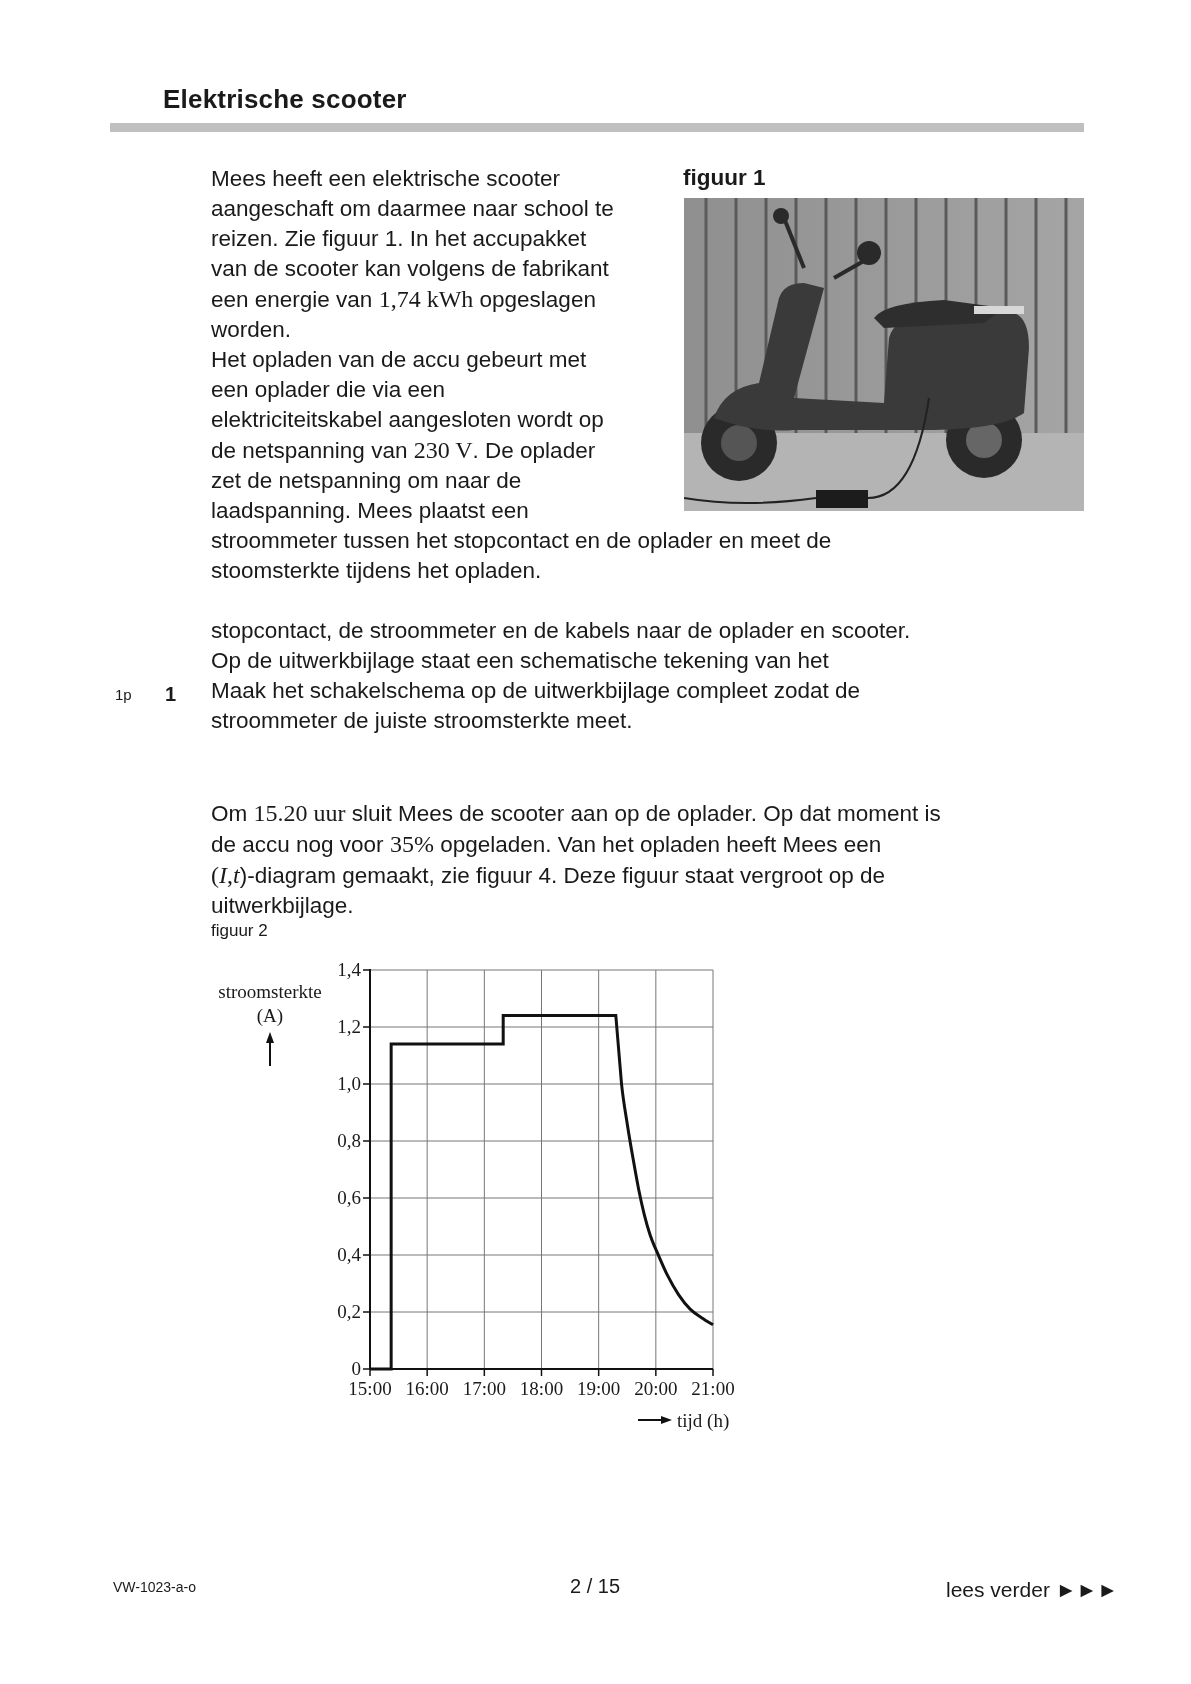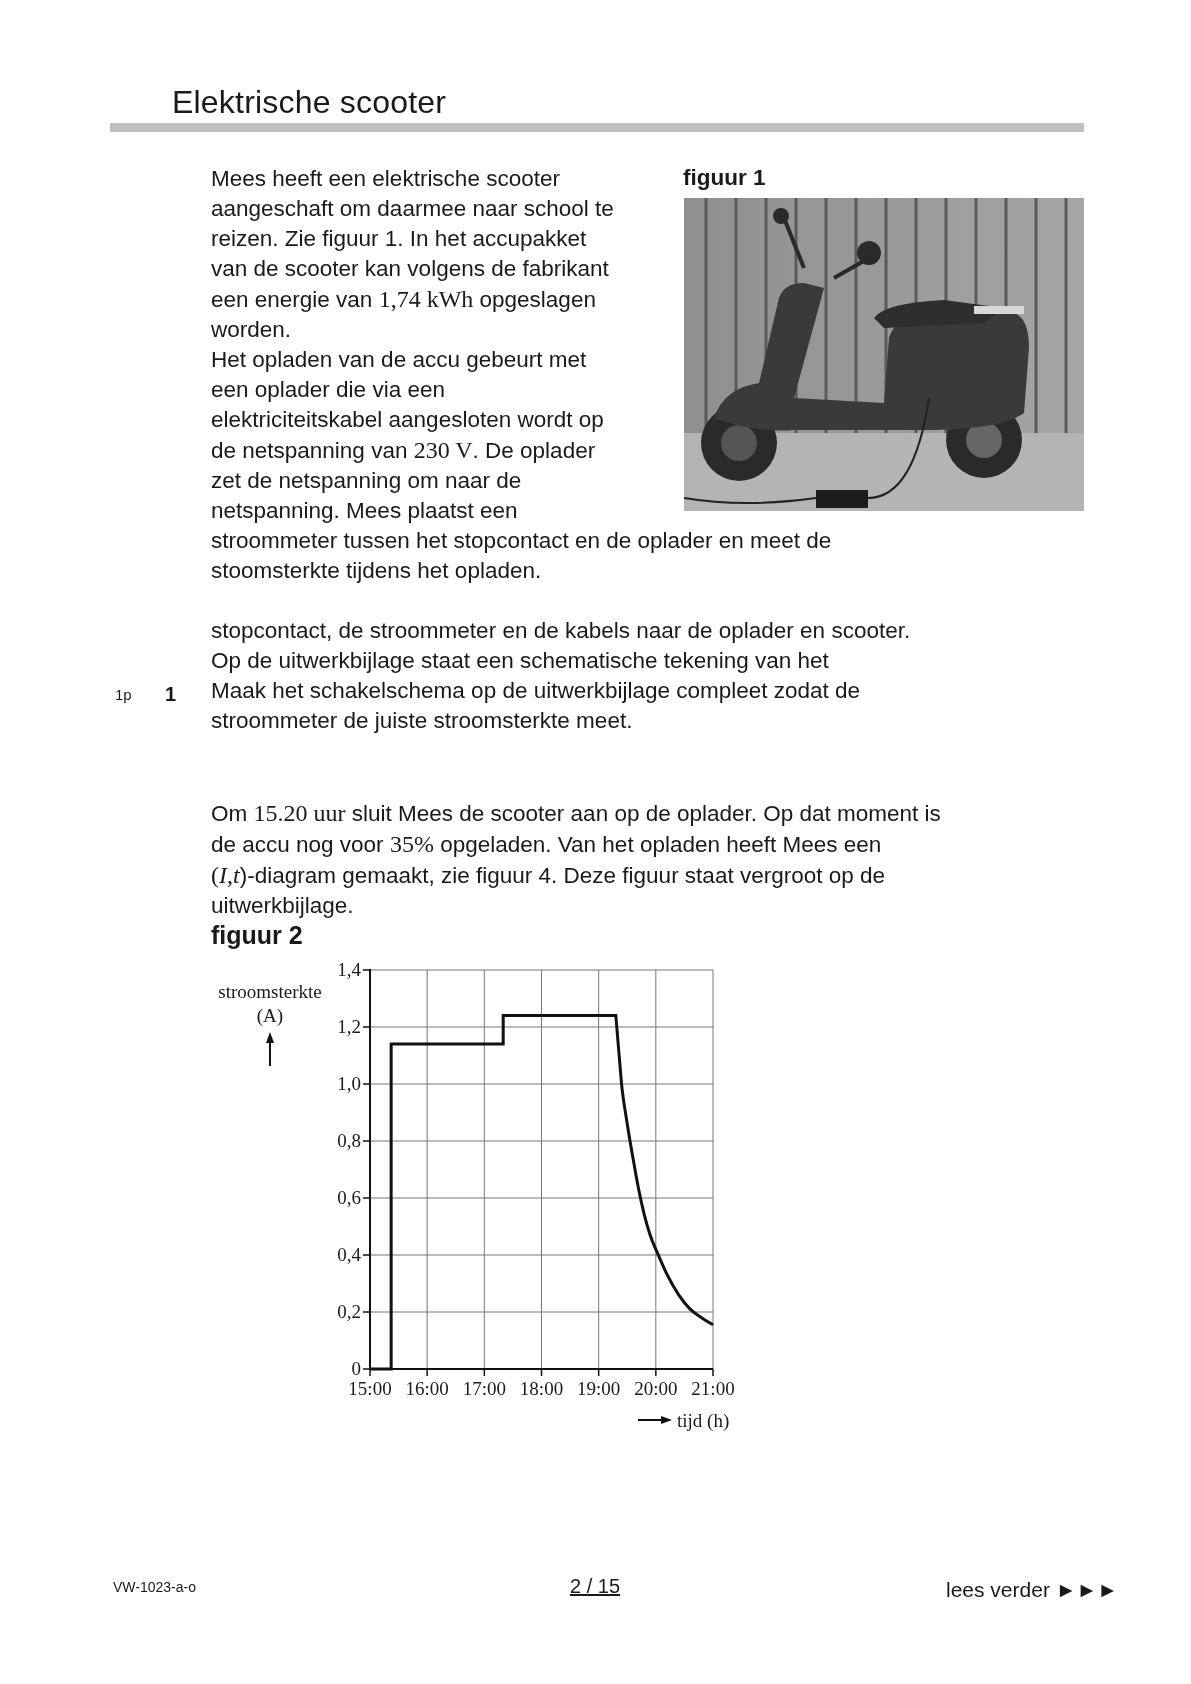--- a/index.html
+++ b/index.html
@@ -1,57 +1,57 @@
 <!DOCTYPE html>
 <html><head>
 <meta charset="utf-8">
 <style>
   html, body { margin: 0; padding: 0; background: #ffffff; }
   body { width: 1191px; height: 1684px; position: relative; overflow: hidden;
          font-family: "Liberation Sans", sans-serif; color: #1a1a1a; }
   .abs { position: absolute; }
-  .title { left: 172px; top: 84px; font-size: 32px; font-weight: normal; letter-spacing: 0.2px; }
+  .title { left: 163px; top: 84px; font-size: 26px; font-weight: bold; letter-spacing: 0.2px; }
   .rule { left: 110px; top: 123px; width: 974px; height: 9px; background: #c0c0c0; }
   .para { font-size: 22.5px; line-height: 30px; }
   .para .serif { font-family: "Liberation Serif", serif; font-size: 24px; }
   .para .ital { font-family: "Liberation Serif", serif; font-style: italic; font-size: 24px; }
   .block1 { left: 211px; top: 164px; width: 900px; }
   .block1 .line { white-space: nowrap; }
   .fig1-label { left: 683px; top: 165px; font-size: 22.5px; font-weight: bold; }
   .photo { left: 684px; top: 198px; width: 400px; height: 313px; background: #9a9a9a; overflow: hidden; }
   .block2 { left: 211px; top: 616px; width: 900px; }
   .qmeta { top: 686px; font-size: 15px; }
   .qnum { left: 165px; top: 683px; font-size: 20px; font-weight: bold; }
   .block3 { left: 211px; top: 766px; width: 900px; margin-top: 32px; }
-  .fig2-label { left: 211px; top: 921px; font-size: 25px; font-weight: bold; }
+  .fig2-label { left: 211px; top: 921px; font-size: 17px; font-weight: normal; }
   .chart { left: 200px; top: 950px; width: 560px; height: 490px; }
   .chart text { font-family: "Liberation Serif", serif; fill: #1a1a1a; }
   .footer-left { left: 113px; top: 1579px; font-size: 14px; }
-  .footer-mid { left: 570px; top: 1575px; font-size: 20px; text-decoration: underline; }
+  .footer-mid { left: 570px; top: 1575px; font-size: 20px; }
   .footer-right { left: 946px; top: 1578px; font-size: 21px; }
 </style>
 </head>
 <body>
 
 <div class="abs title">Elektrische scooter</div>
 <div class="abs rule"></div>
 
 <div class="abs para block1">
   <div class="line">Mees heeft een elektrische scooter</div>
   <div class="line">aangeschaft om daarmee naar school te</div>
   <div class="line">reizen. Zie figuur 1. In het accupakket</div>
   <div class="line">van de scooter kan volgens de fabrikant</div>
   <div class="line"><span>een energie van </span><span class="serif">1,74 kWh</span><span> opgeslagen</span></div>
   <div class="line">worden.</div>
   <div class="line">Het opladen van de accu gebeurt met</div>
   <div class="line">een oplader die via een</div>
   <div class="line">elektriciteitskabel aangesloten wordt op</div>
   <div class="line"><span>de netspanning van </span><span class="serif">230 V</span><span>. De oplader</span></div>
   <div class="line">zet de netspanning om naar de</div>
-  <div class="line">netspanning. Mees plaatst een</div>
+  <div class="line">laadspanning. Mees plaatst een</div>
   <div class="line">stroommeter tussen het stopcontact en de oplader en meet de</div>
   <div class="line">stoomsterkte tijdens het opladen.</div>
 </div>
 
 <div class="abs fig1-label">figuur 1</div>
 
 <div class="abs photo">
   <svg width="400" height="313" viewBox="0 0 400 313">
     <defs>
       <linearGradient id="fence" x1="0" x2="1" y1="0" y2="0">

